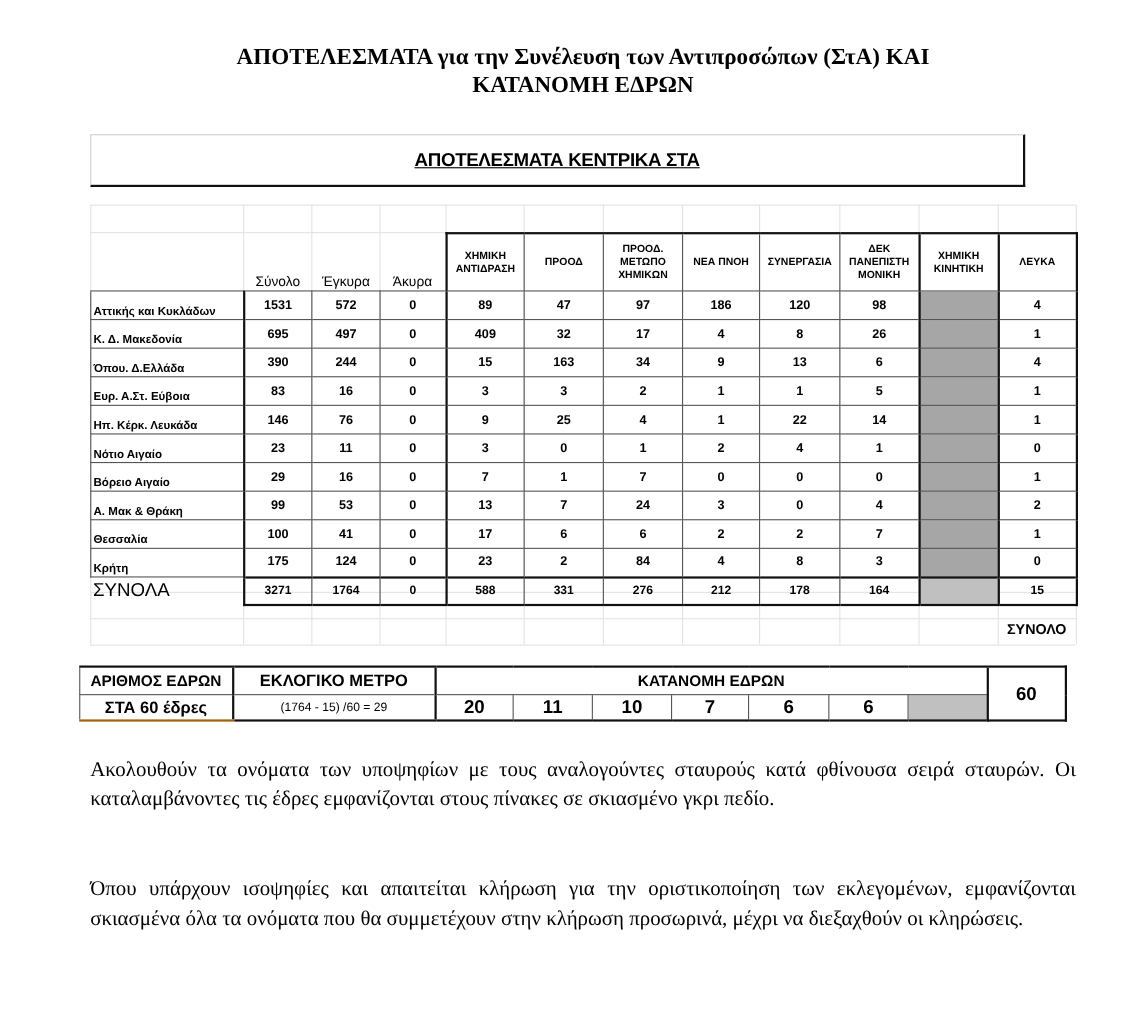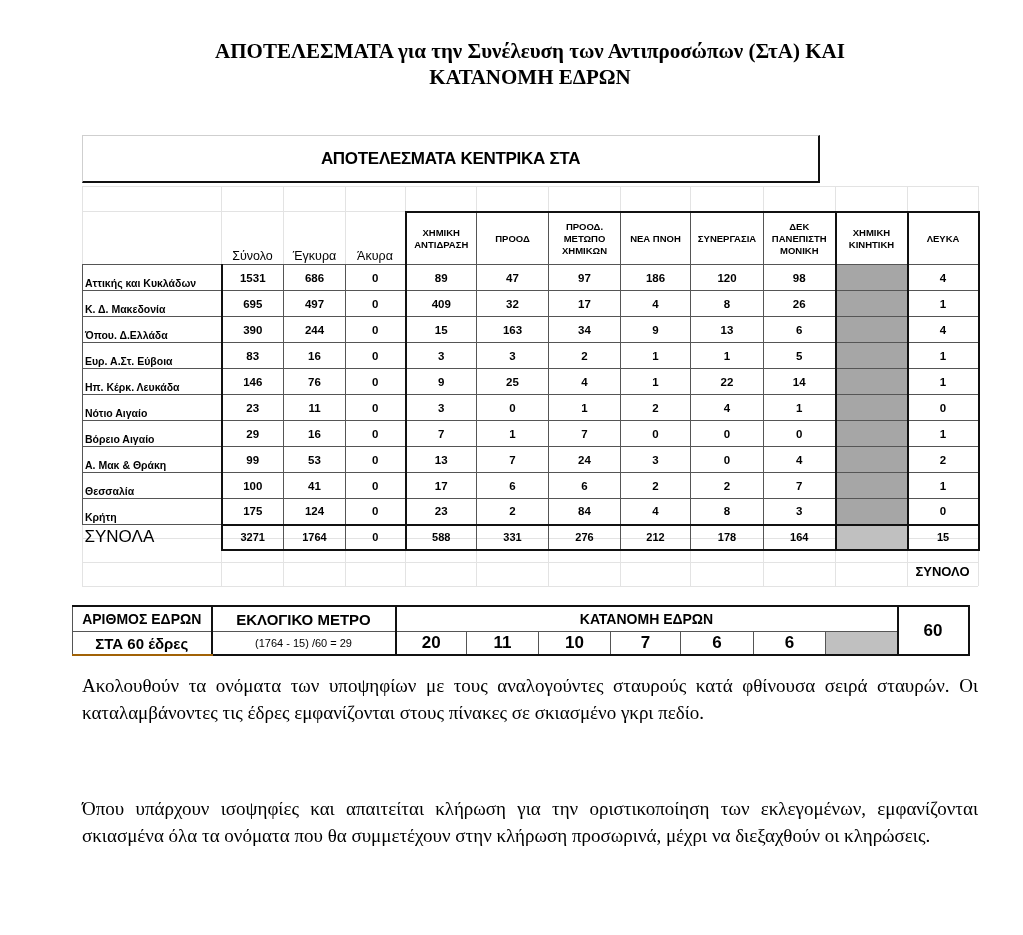--- a/index.html
+++ b/index.html
@@ -1,42 +1,42 @@
 <!DOCTYPE html>
 <html><head>
 <meta charset="utf-8">
 <style>
   html, body { margin:0; padding:0; background:#ffffff; }
   body { width:1023px; height:935px; position:relative; overflow:hidden; font-family:"Liberation Sans", sans-serif; color:#000; }
   .doc-title { position:absolute; left:0; top:38px; width:1060px; text-align:center; font-family:"Liberation Serif", serif; font-weight:bold; font-size:21px; line-height:26px; }
   
   .grid-line { position:absolute; background:#e3e3e3; }
   table { border-collapse:collapse; table-layout:fixed; }
-  .main-title-box { position:absolute; left:82px; top:135px; width:738px; height:48px; border:1px solid #cfcfcf; border-bottom:2px solid #111; border-right:2px solid #111; box-sizing:border-box; display:flex; align-items:center; justify-content:center; font-weight:bold; font-size:17px; letter-spacing:-0.3px; }
+  .main-title-box { position:absolute; left:82px; top:122px; width:850px; height:48px; border:1px solid #cfcfcf; border-bottom:2px solid #111; border-right:2px solid #111; box-sizing:border-box; display:flex; align-items:center; justify-content:center; font-weight:bold; font-size:17px; letter-spacing:-0.3px;text-decoration:underline; }
   .results { position:absolute; left:82px; top:211px; }
   .results td { border:1px solid #555; height:24px; padding:0; text-align:center; font-size:11.5px; font-weight:bold; }
   .results td.lbl { text-align:left; font-size:10.5px; padding-left:2px; vertical-align:bottom; padding-bottom:1px; }
   .results tr.hdr td { height:50px; font-size:9.5px; line-height:12px; }
   .results tr.hdr td.nobox { border:none; font-weight:normal; font-size:12.5px; vertical-align:bottom; padding-bottom:2px; }
   .results tr.hdr td.empty { border:none; border-bottom:1px solid #555; }
   .results td.shade { background:#a6a6a6; }
   .results td.shade-light { background:#c0c0c0; }
   .results tr.total td { height:23px; border-top:2px solid #111; border-bottom:2px solid #111; font-size:11px; }
   .results tr.total td.lbl { font-size:17px; font-weight:normal; vertical-align:middle; padding:0 0 0 2px; border:none; border-top:1px solid #ccc; }
   .results .thick-l { border-left:2px solid #111; }
   .results .thick-r { border-right:2px solid #111; }
   .results .thick-t { border-top:2px solid #111; }
   .seats { position:absolute; left:72px; top:585px;margin-top:20px; }
   .seats td { border:1px solid #555; padding:0; text-align:center; font-weight:bold; }
   .seats td.h { height:24px; font-size:14px; }
   .seats td.v { height:22px; }
   .seats td.big { font-size:17px; }
   .synolo-label { position:absolute; left:907px; top:564px; width:71px; text-align:center; font-weight:bold; font-size:13px; }
   .para { position:absolute; left:82px; width:896px; font-family:"Liberation Serif", serif; font-size:19px; line-height:27px; text-align:justify; }
-  .para1 { top:672px; }
+  .para1 { top:686px; }
   .para2 { top:795px; }
 </style>
 </head>
 <body>
 
 <div class="doc-title">
   <div>ΑΠΟΤΕΛΕΣΜΑΤΑ για την Συνέλευση των Αντιπροσώπων (ΣτΑ) ΚΑΙ</div>
   <div>ΚΑΤΑΝΟΜΗ ΕΔΡΩΝ</div>
 </div>
 
@@ -89,21 +89,21 @@
       <td class="thick-t">ΠΡΟΟΔ. ΜΕΤΩΠΟ ΧΗΜΙΚΩΝ</td>
       <td class="thick-t">ΝΕΑ ΠΝΟΗ</td>
       <td class="thick-t">ΣΥΝΕΡΓΑΣΙΑ</td>
       <td class="thick-t">ΔΕΚ ΠΑΝΕΠΙΣΤΗ ΜΟΝΙΚΗ</td>
       <td class="thick-t thick-l">ΧΗΜΙΚΗ ΚΙΝΗΤΙΚΗ</td>
       <td class="thick-t thick-l thick-r">ΛΕΥΚΑ</td>
     </tr>
   <tr>
         <td class="lbl">Αττικής και Κυκλάδων</td>
         <td class="thick-l">1531</td>
-        <td>686</td>
+        <td>572</td>
         <td>0</td>
         <td class="thick-l">89</td>
         <td>47</td>
         <td>97</td>
         <td>186</td>
         <td>120</td>
         <td>98</td>
         <td class="thick-l shade"></td>
         <td class="thick-l thick-r">4</td>
       </tr>

